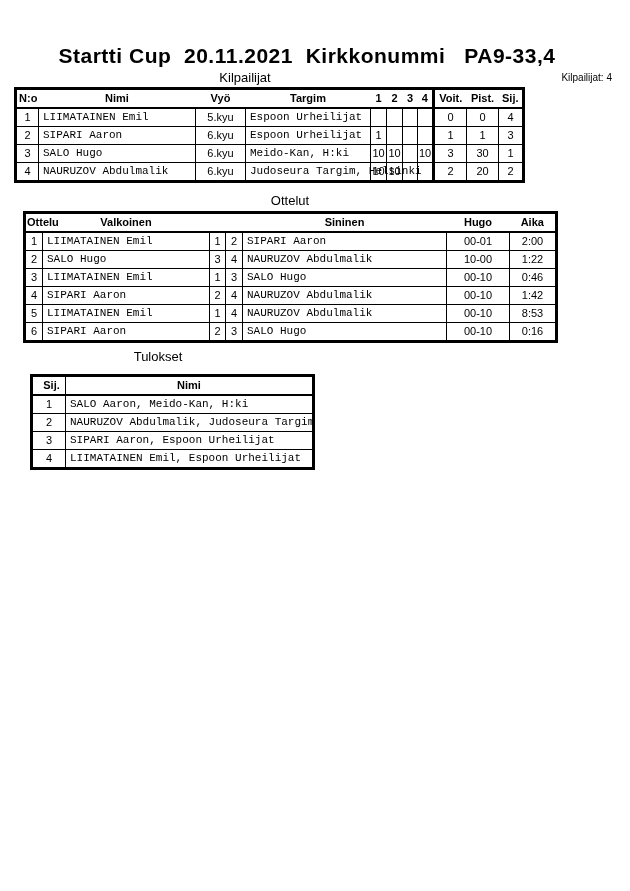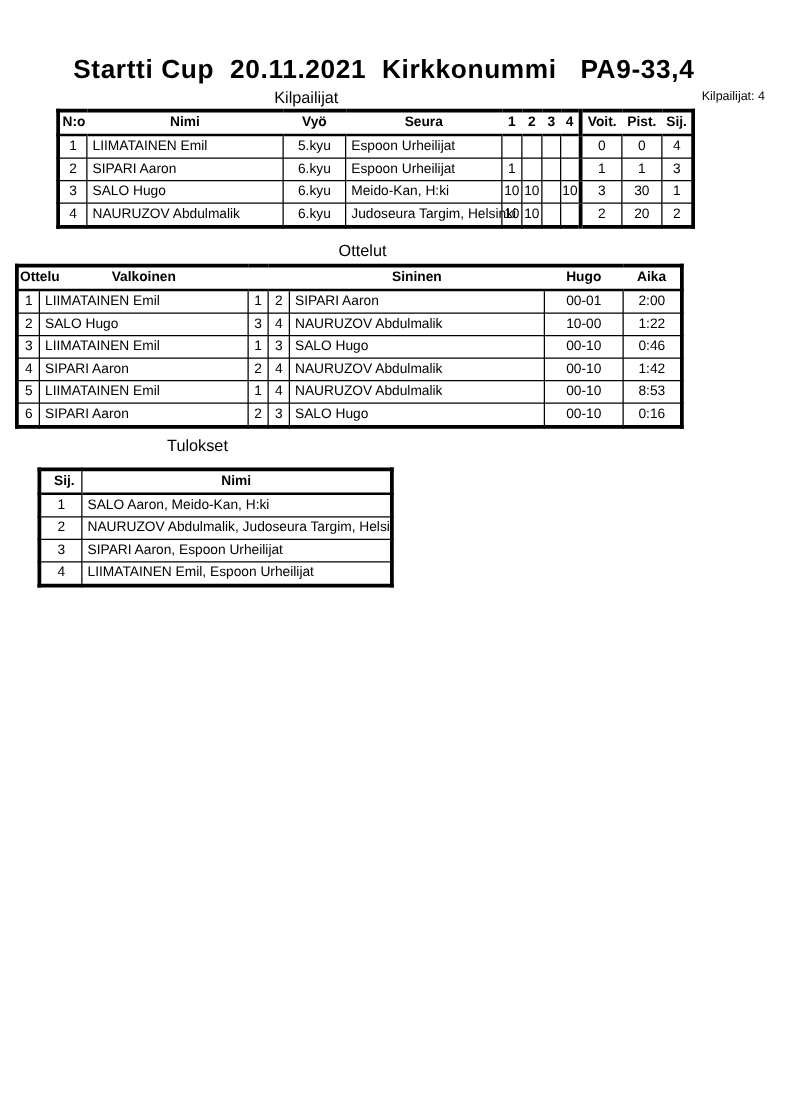--- a/index.html
+++ b/index.html
@@ -39,22 +39,22 @@
     font-size: 10px;
     white-space: nowrap;
   }
   table.t {
     position: absolute;
     border-collapse: collapse;
     table-layout: fixed;
     border: 3px solid #000;
     font-size: 11px;
   }
-  .t1 { left: 45px; top: 87px;  width: 508px; }
-  .t2 { left: 12px; top: 211px; width: 532px; }
+  .t1 { left: 14px; top: 87px;  width: 508px; }
+  .t2 { left: 23px; top: 211px; width: 532px; }
   .t3 { left: 30px; top: 374px; width: 282px; }
   .t th, .t td {
     height: 17px;
     line-height: 17px;
     padding: 0;
     vertical-align: middle;
     font-size: 11px;
     overflow: visible;
   }
   .t th {
@@ -65,21 +65,21 @@
     white-space: nowrap;
   }
   .t td { border: 1px solid #000; }
   
   .t3 th { border: 1px solid #000; border-bottom: 2px solid #000; }
   .sep { border-left: 3px solid #000 !important; }
   .c { text-align: center; }
   .l { text-align: left; padding-left: 4px !important; }
   .al { text-align: left; padding-left: 1px !important; }
   .al5 { text-align: left; padding-left: 5px !important; }
-  .nw { white-space: nowrap; }
+  .nw { white-space: nowrap; font-family: Liberation Mono, monospace; }
   .clip { overflow: hidden !important; }
 </style>
 </head>
 <body>
 
 <div class="sheet">
 
   <div class="title">Startti Cup  20.11.2021  Kirkkonummi   PA9-33,4</div>
   <div class="section-heading h-kilpailijat">Kilpailijat</div>
   <div class="count-label">Kilpailijat: 4</div>
@@ -96,21 +96,21 @@
         <col style="width:16px">
       <col style="width:33px">
         <col style="width:32px">
         <col style="width:25px">
     </colgroup>
     <thead>
       <tr>
         <th class="al">N:o</th>
         <th>Nimi</th>
         <th>Vyö</th>
-        <th>Seura</th>
+        <th>Targim</th>
         <th>1</th>
         <th>2</th>
         <th>3</th>
         <th>4</th>
         <th class="sep">Voit.</th>
         <th>Pist.</th>
         <th>Sij.</th>
       </tr>
     </thead>
     <tbody>

